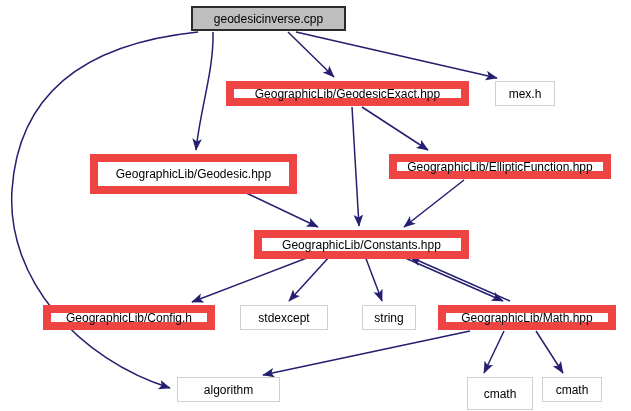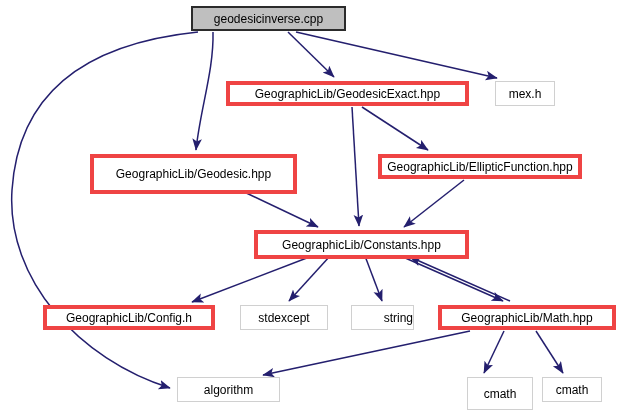--- a/index.html
+++ b/index.html
@@ -32,21 +32,21 @@
     justify-content: center;
     white-space: nowrap;
     font-size: 12px;
     line-height: 1;
     color: #000000;
     background: #ffffff;
     border: 1px solid #d0d0d0;
     z-index: 5;
   }
   .node.strong {
-    border: 4px solid #ef4444;
+    border: 8px solid #ef4444;
   }
   .node.root {
     background: #bfbfbf;
     border: 2px solid #2b2b2b;
   }
 </style>
 </head>
 <body>
 
 <div id="graph-root">
@@ -83,33 +83,33 @@
       </div>
       <div class="node strong" style="left: 226px; top: 81px; width: 243px; height: 25px;">
         <span>GeographicLib/GeodesicExact.hpp</span>
       </div>
       <div class="node weak" style="left: 495px; top: 81px; width: 60px; height: 25px;">
         <span>mex.h</span>
       </div>
       <div class="node strong" style="left: 90px; top: 154px; width: 207px; height: 40px;">
         <span>GeographicLib/Geodesic.hpp</span>
       </div>
-      <div class="node strong" style="left: 378px; top: 154px; width: 204px; height: 25px;">
+      <div class="node strong" style="left: 389px; top: 154px; width: 222px; height: 25px;">
         <span>GeographicLib/EllipticFunction.hpp</span>
       </div>
       <div class="node strong" style="left: 254px; top: 230px; width: 215px; height: 29px;">
         <span>GeographicLib/Constants.hpp</span>
       </div>
       <div class="node strong" style="left: 43px; top: 305px; width: 172px; height: 25px;">
         <span>GeographicLib/Config.h</span>
       </div>
       <div class="node weak" style="left: 240px; top: 305px; width: 88px; height: 25px;">
         <span>stdexcept</span>
       </div>
-      <div class="node weak" style="left: 351px; top: 305px; width: 63px; height: 25px; justify-content: flex-end;">
+      <div class="node weak" style="left: 362px; top: 305px; width: 54px; height: 25px;">
         <span>string</span>
       </div>
       <div class="node strong" style="left: 438px; top: 305px; width: 178px; height: 25px;">
         <span>GeographicLib/Math.hpp</span>
       </div>
       <div class="node weak" style="left: 177px; top: 377px; width: 103px; height: 25px;">
         <span>algorithm</span>
       </div>
       <div class="node weak" style="left: 467px; top: 377px; width: 66px; height: 33px;">
         <span>cmath</span>

